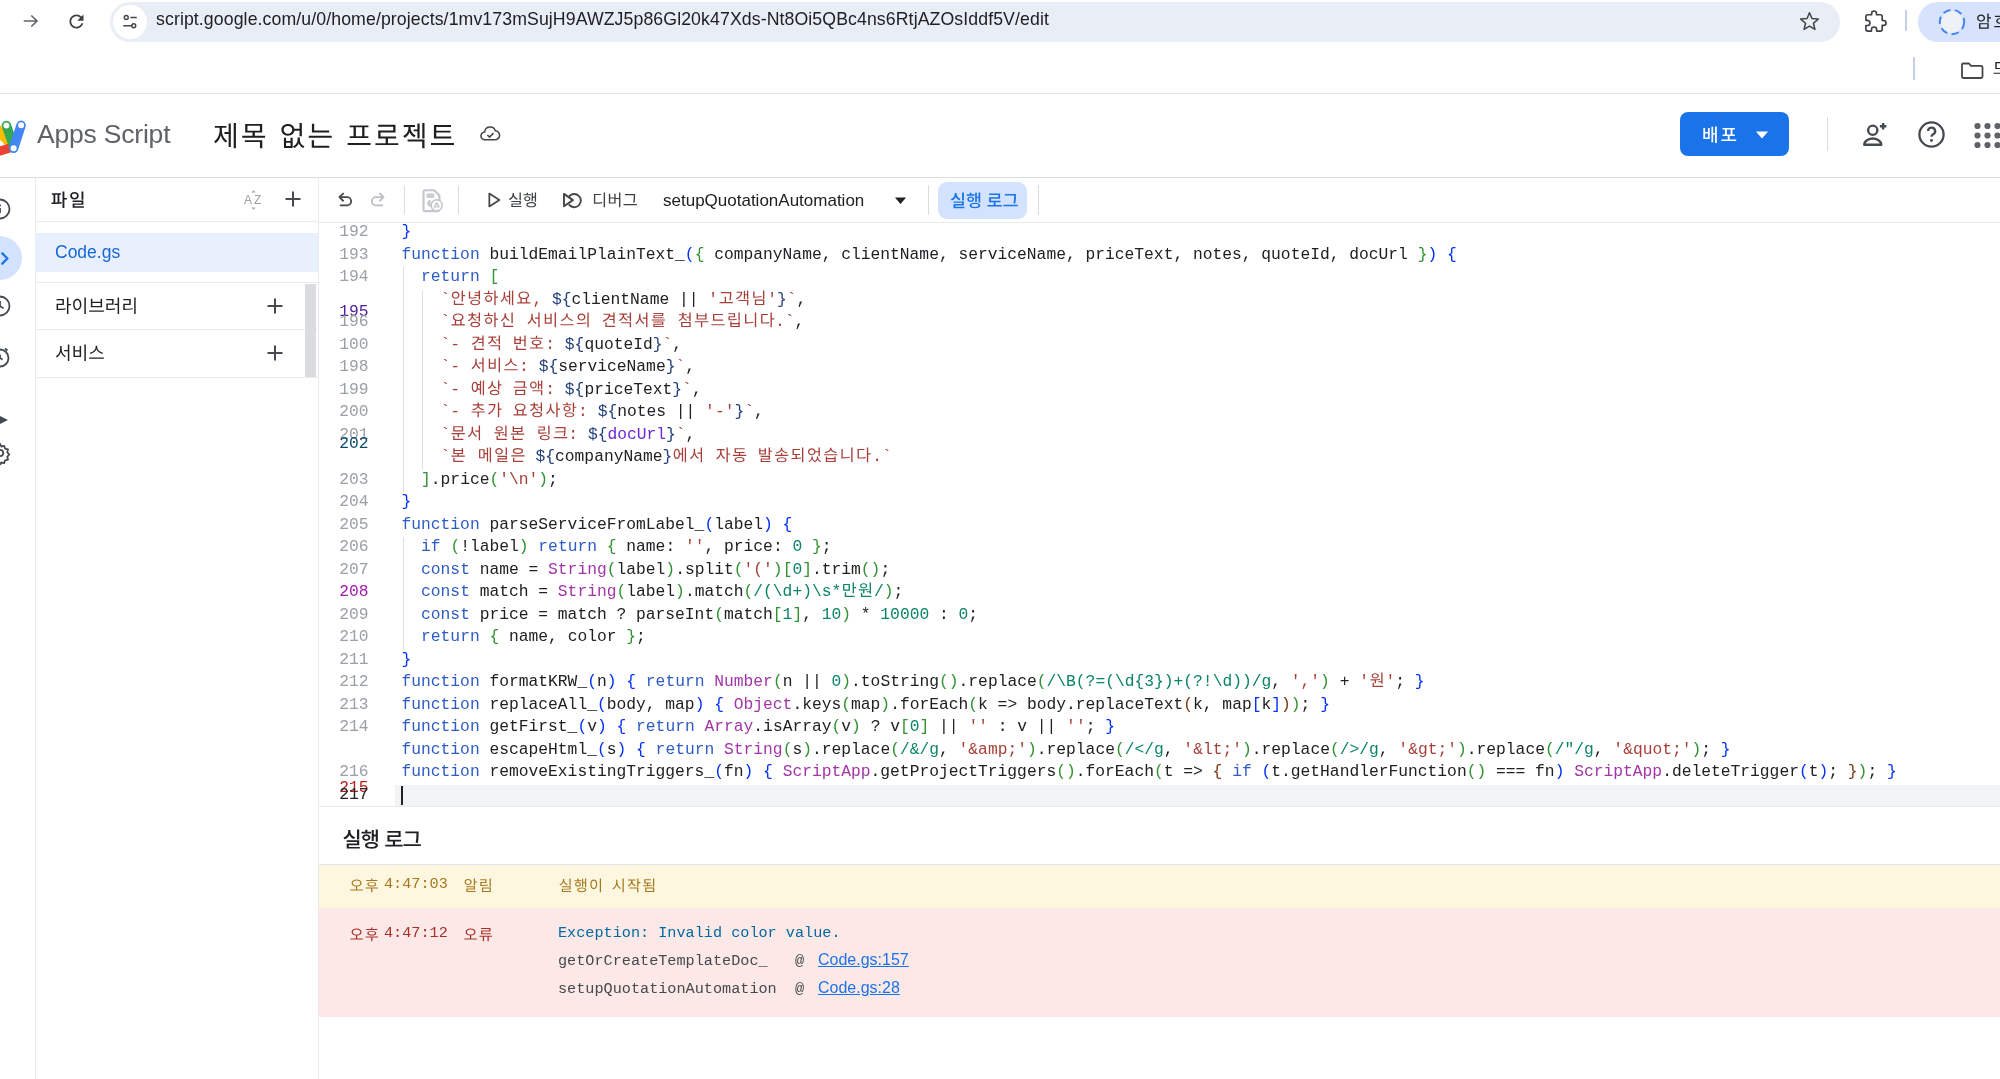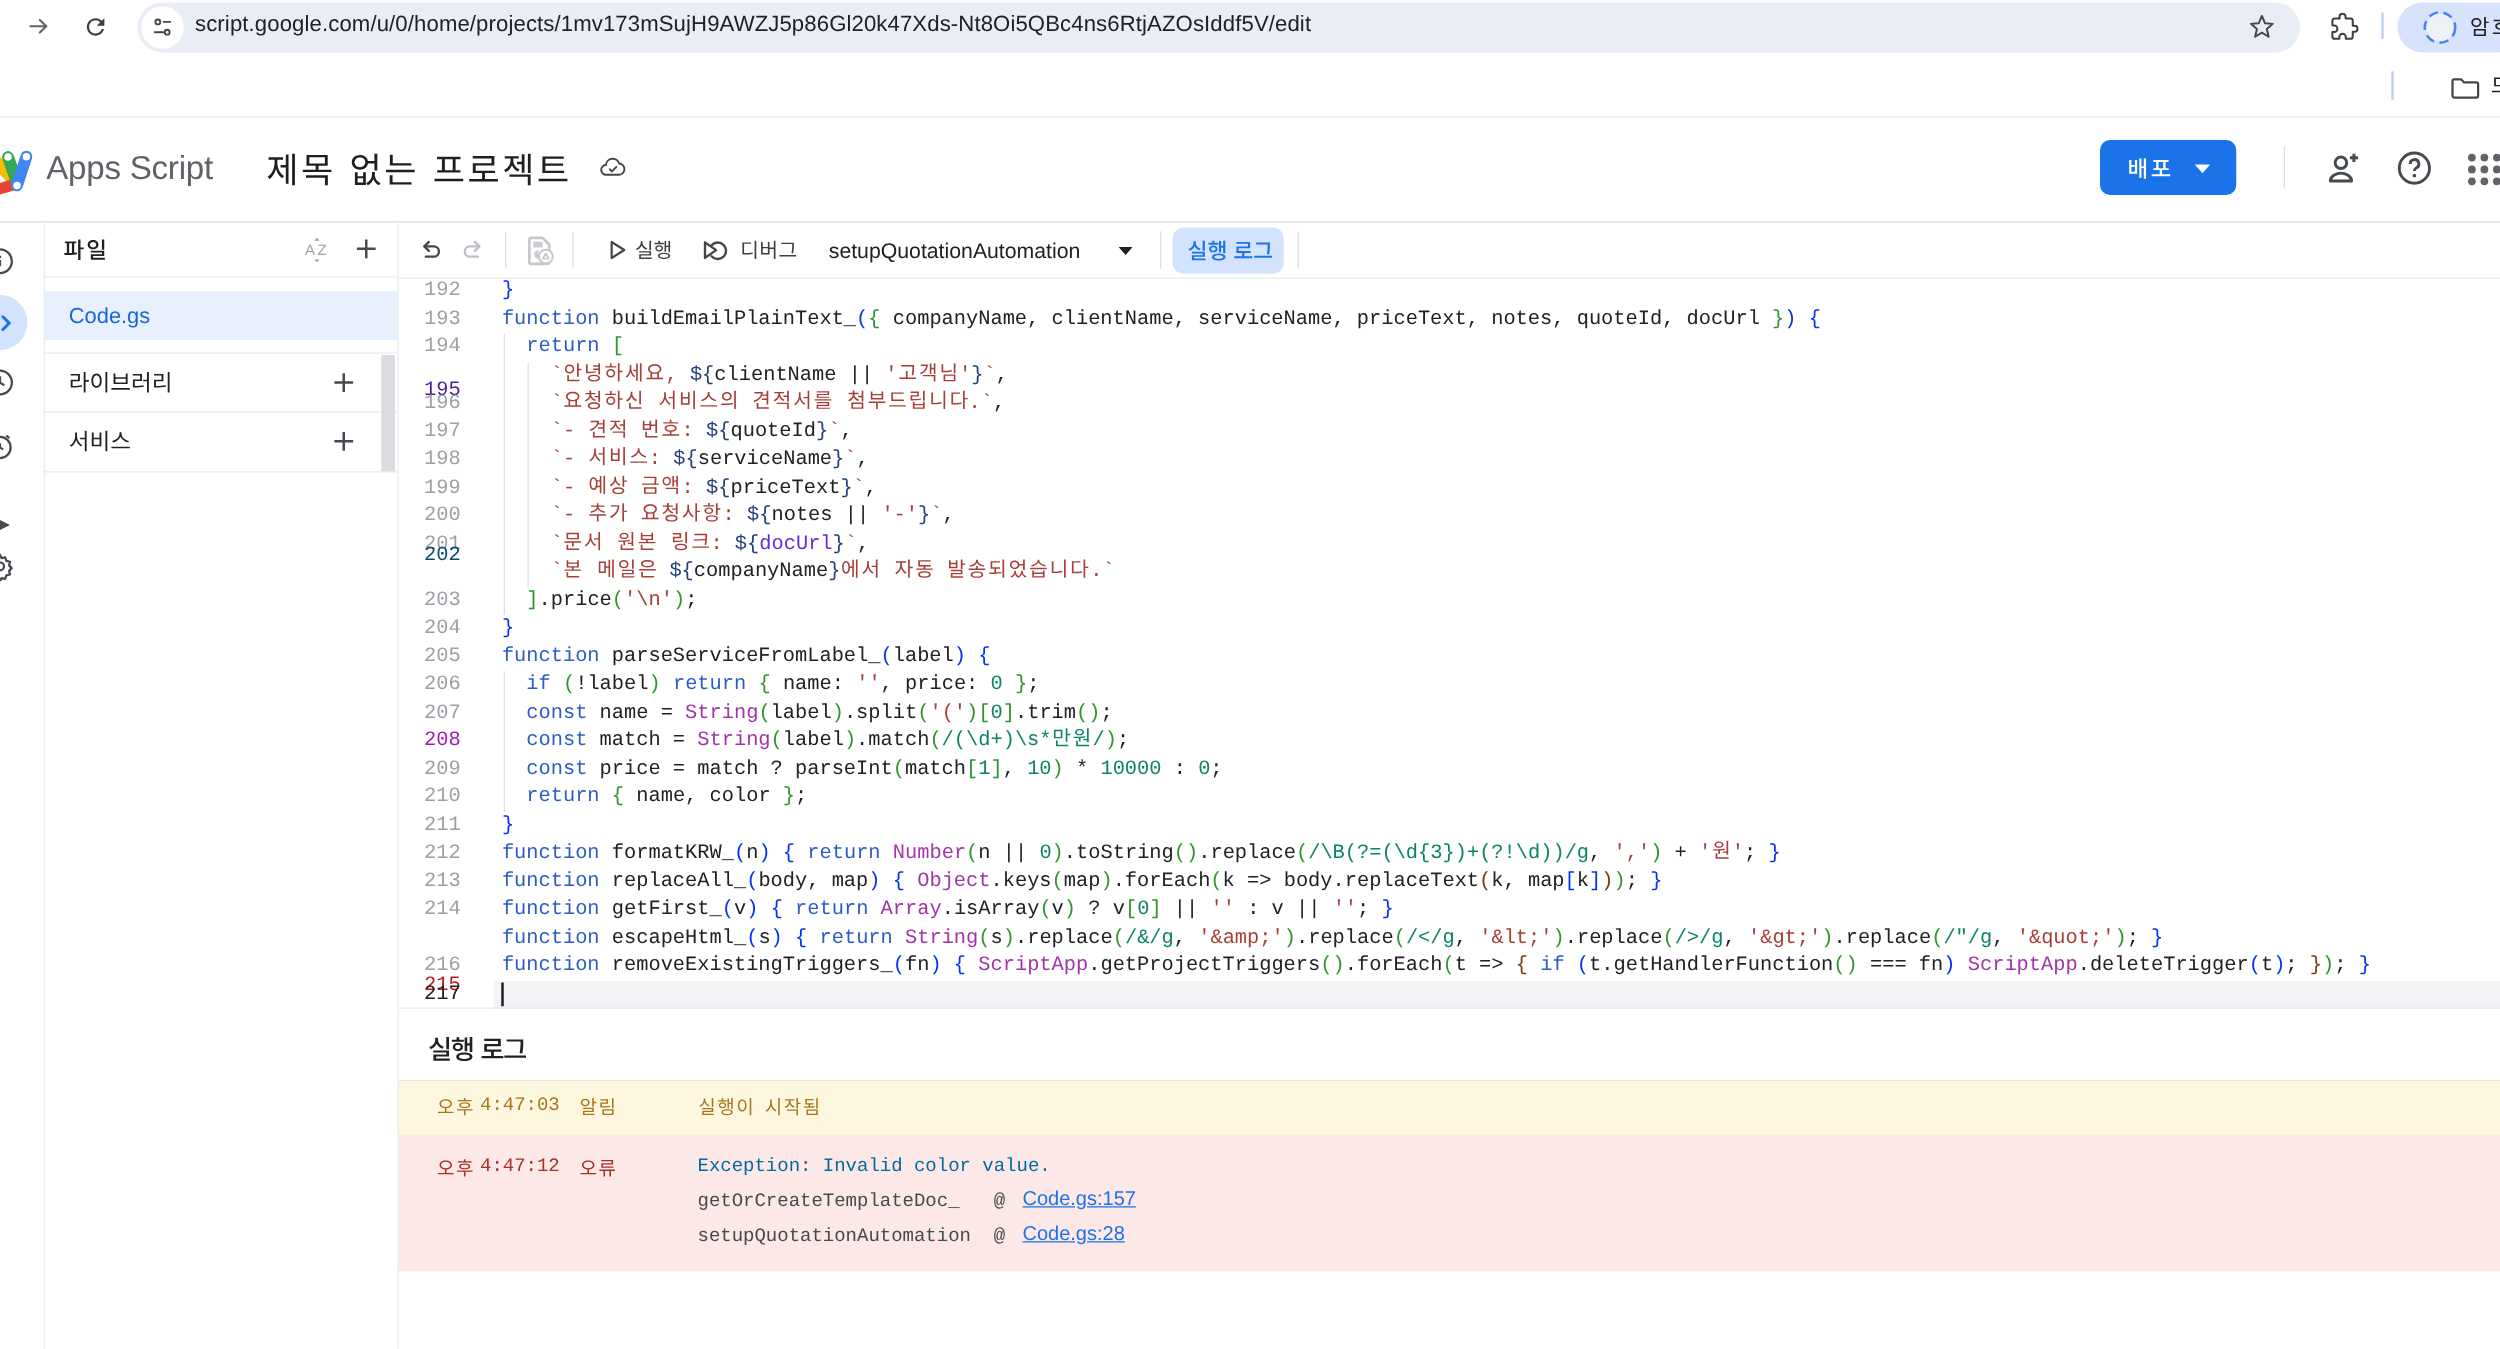--- a/index.html
+++ b/index.html
@@ -392,21 +392,21 @@
     </svg><span style="color:#a73f38"> </span><svg class="ks" width="98.4" height="16.95" viewBox="0 0 98.4 16.95" fill="#a73f38" style="vertical-align:-2.93px;">
       <g transform="translate(0,14.02) scale(0.0163)">
         <use href="#g17" x="43"></use>
         <use href="#g18" x="1049"></use>
         <use href="#g19" x="2055"></use>
         <use href="#g20" x="3061"></use>
         <use href="#g21" x="4068"></use>
         <use href="#g22" x="5074"></use>
       </g>
     </svg><span style="color:#a73f38">.`</span><span style="color:#202124">,</span></div>
-<div class="ln" style="top:334.5px;color:#9aa0a6">197</div>
+<div class="ln" style="top:334.5px;color:#9aa0a6">100</div>
 <div class="cl" style="top:334.5px"><span style="color:#202124">    </span><span style="color:#a73f38">`- </span><svg class="ks" width="32.8" height="16.95" viewBox="0 0 32.8 16.95" fill="#a73f38" style="vertical-align:-2.93px;">
       <g transform="translate(0,14.02) scale(0.0163)">
         <use href="#g14" x="43"></use>
         <use href="#g15" x="1049"></use>
       </g>
     </svg><span style="color:#a73f38"> </span><svg class="ks" width="32.8" height="16.95" viewBox="0 0 32.8 16.95" fill="#a73f38" style="vertical-align:-2.93px;">
       <g transform="translate(0,14.02) scale(0.0163)">
         <use href="#g23" x="43"></use>
         <use href="#g24" x="1049"></use>
       </g>

